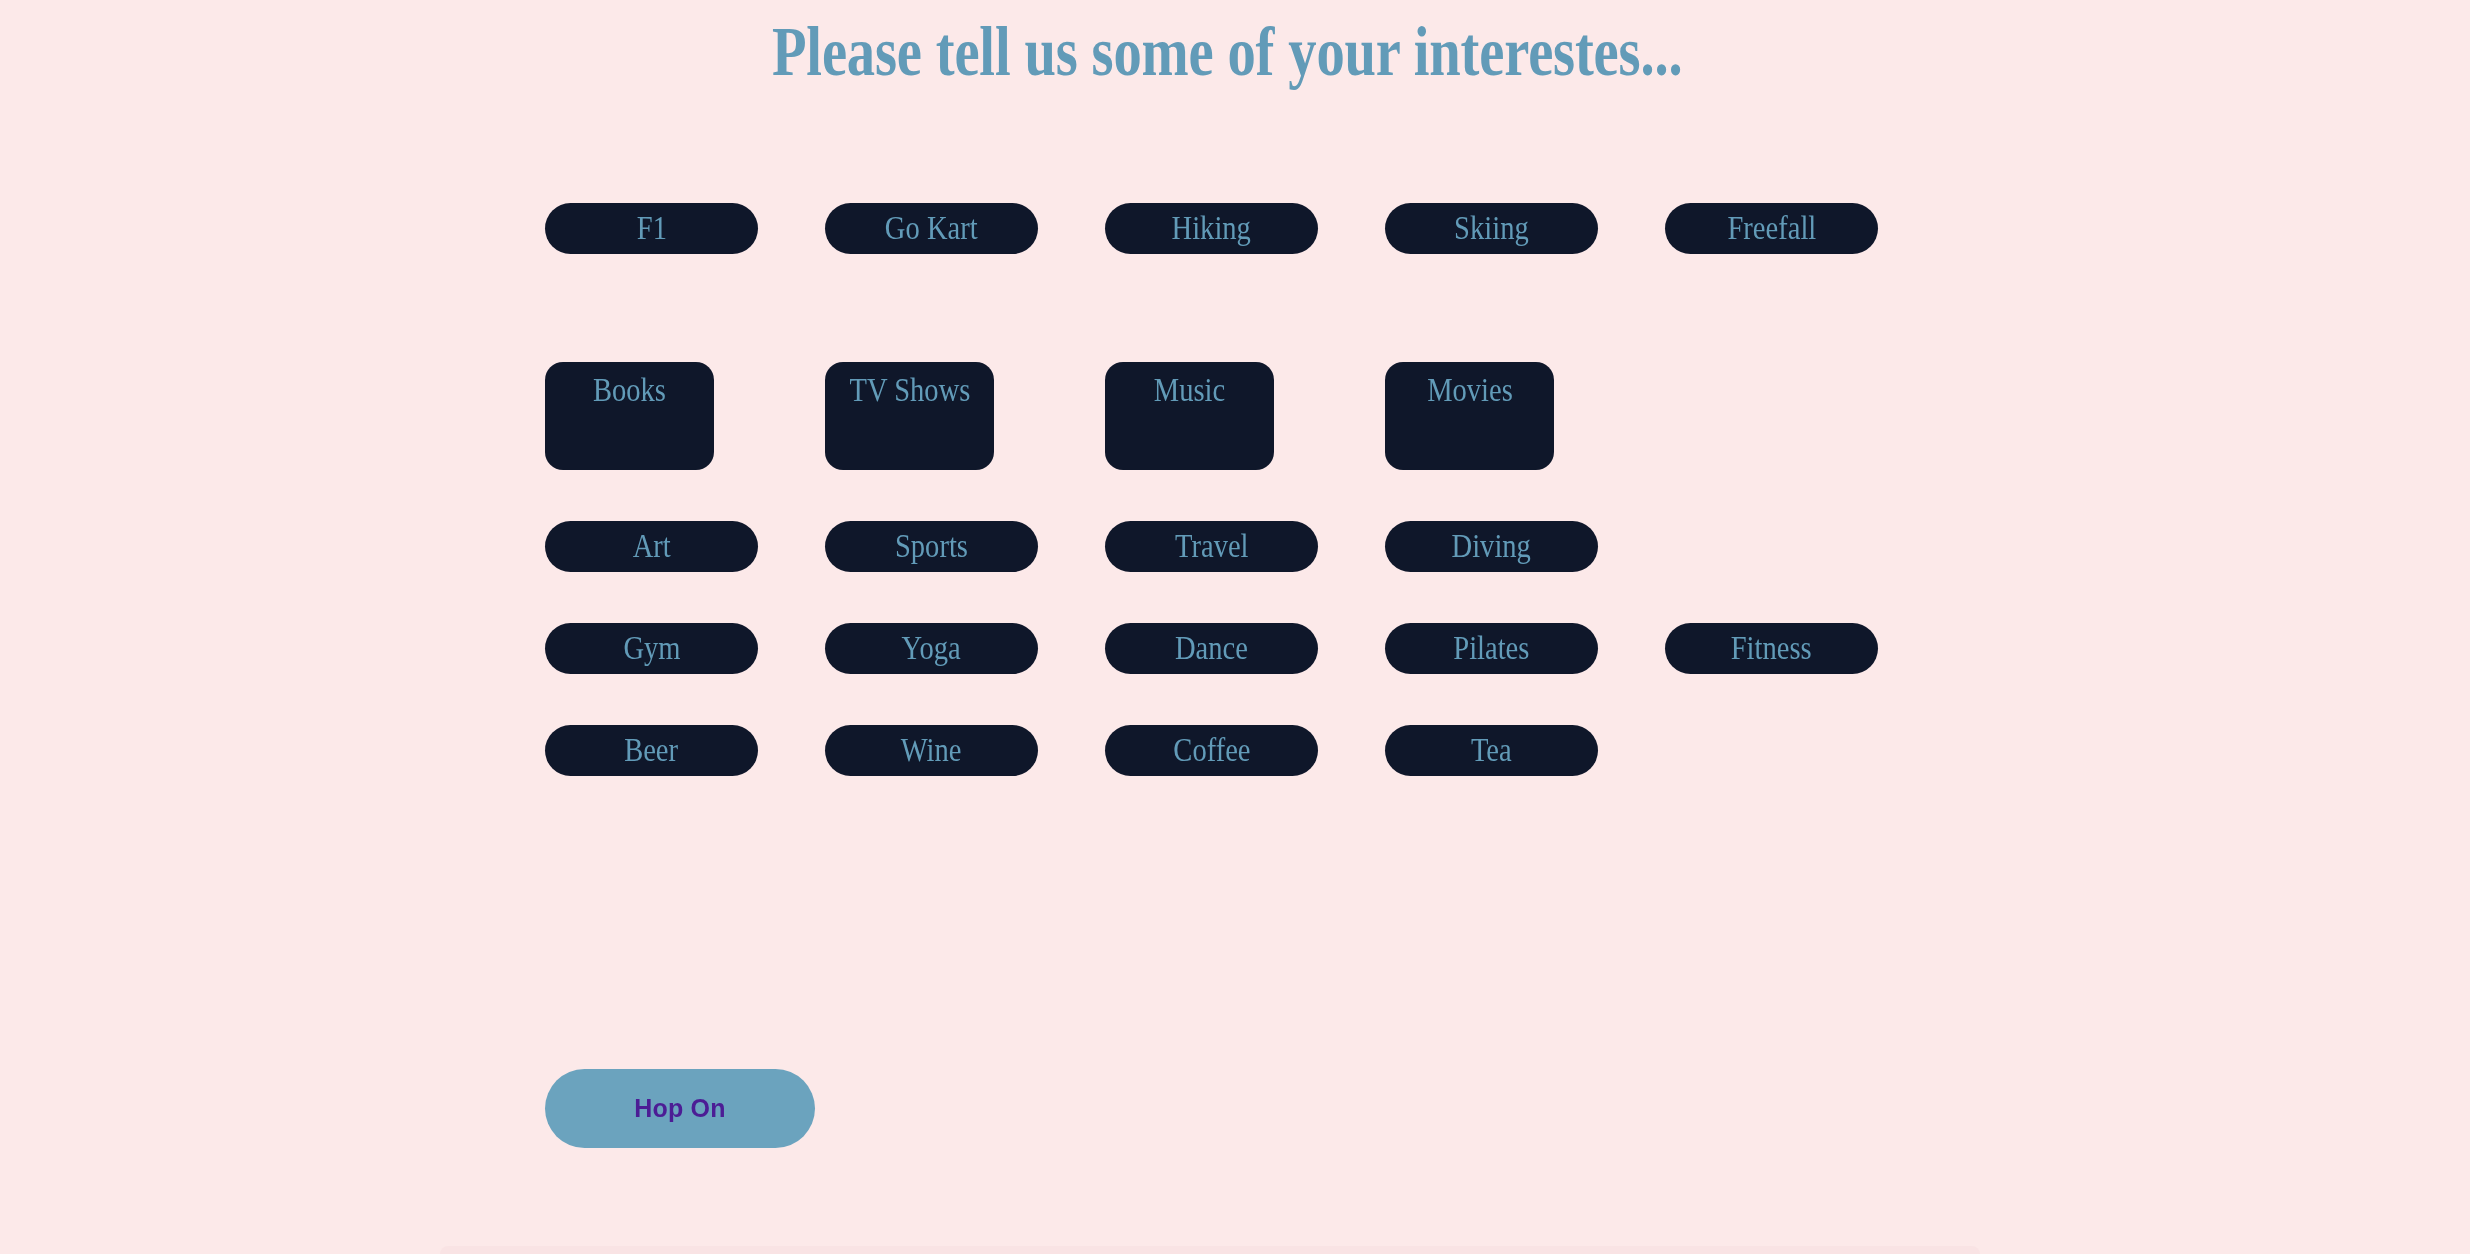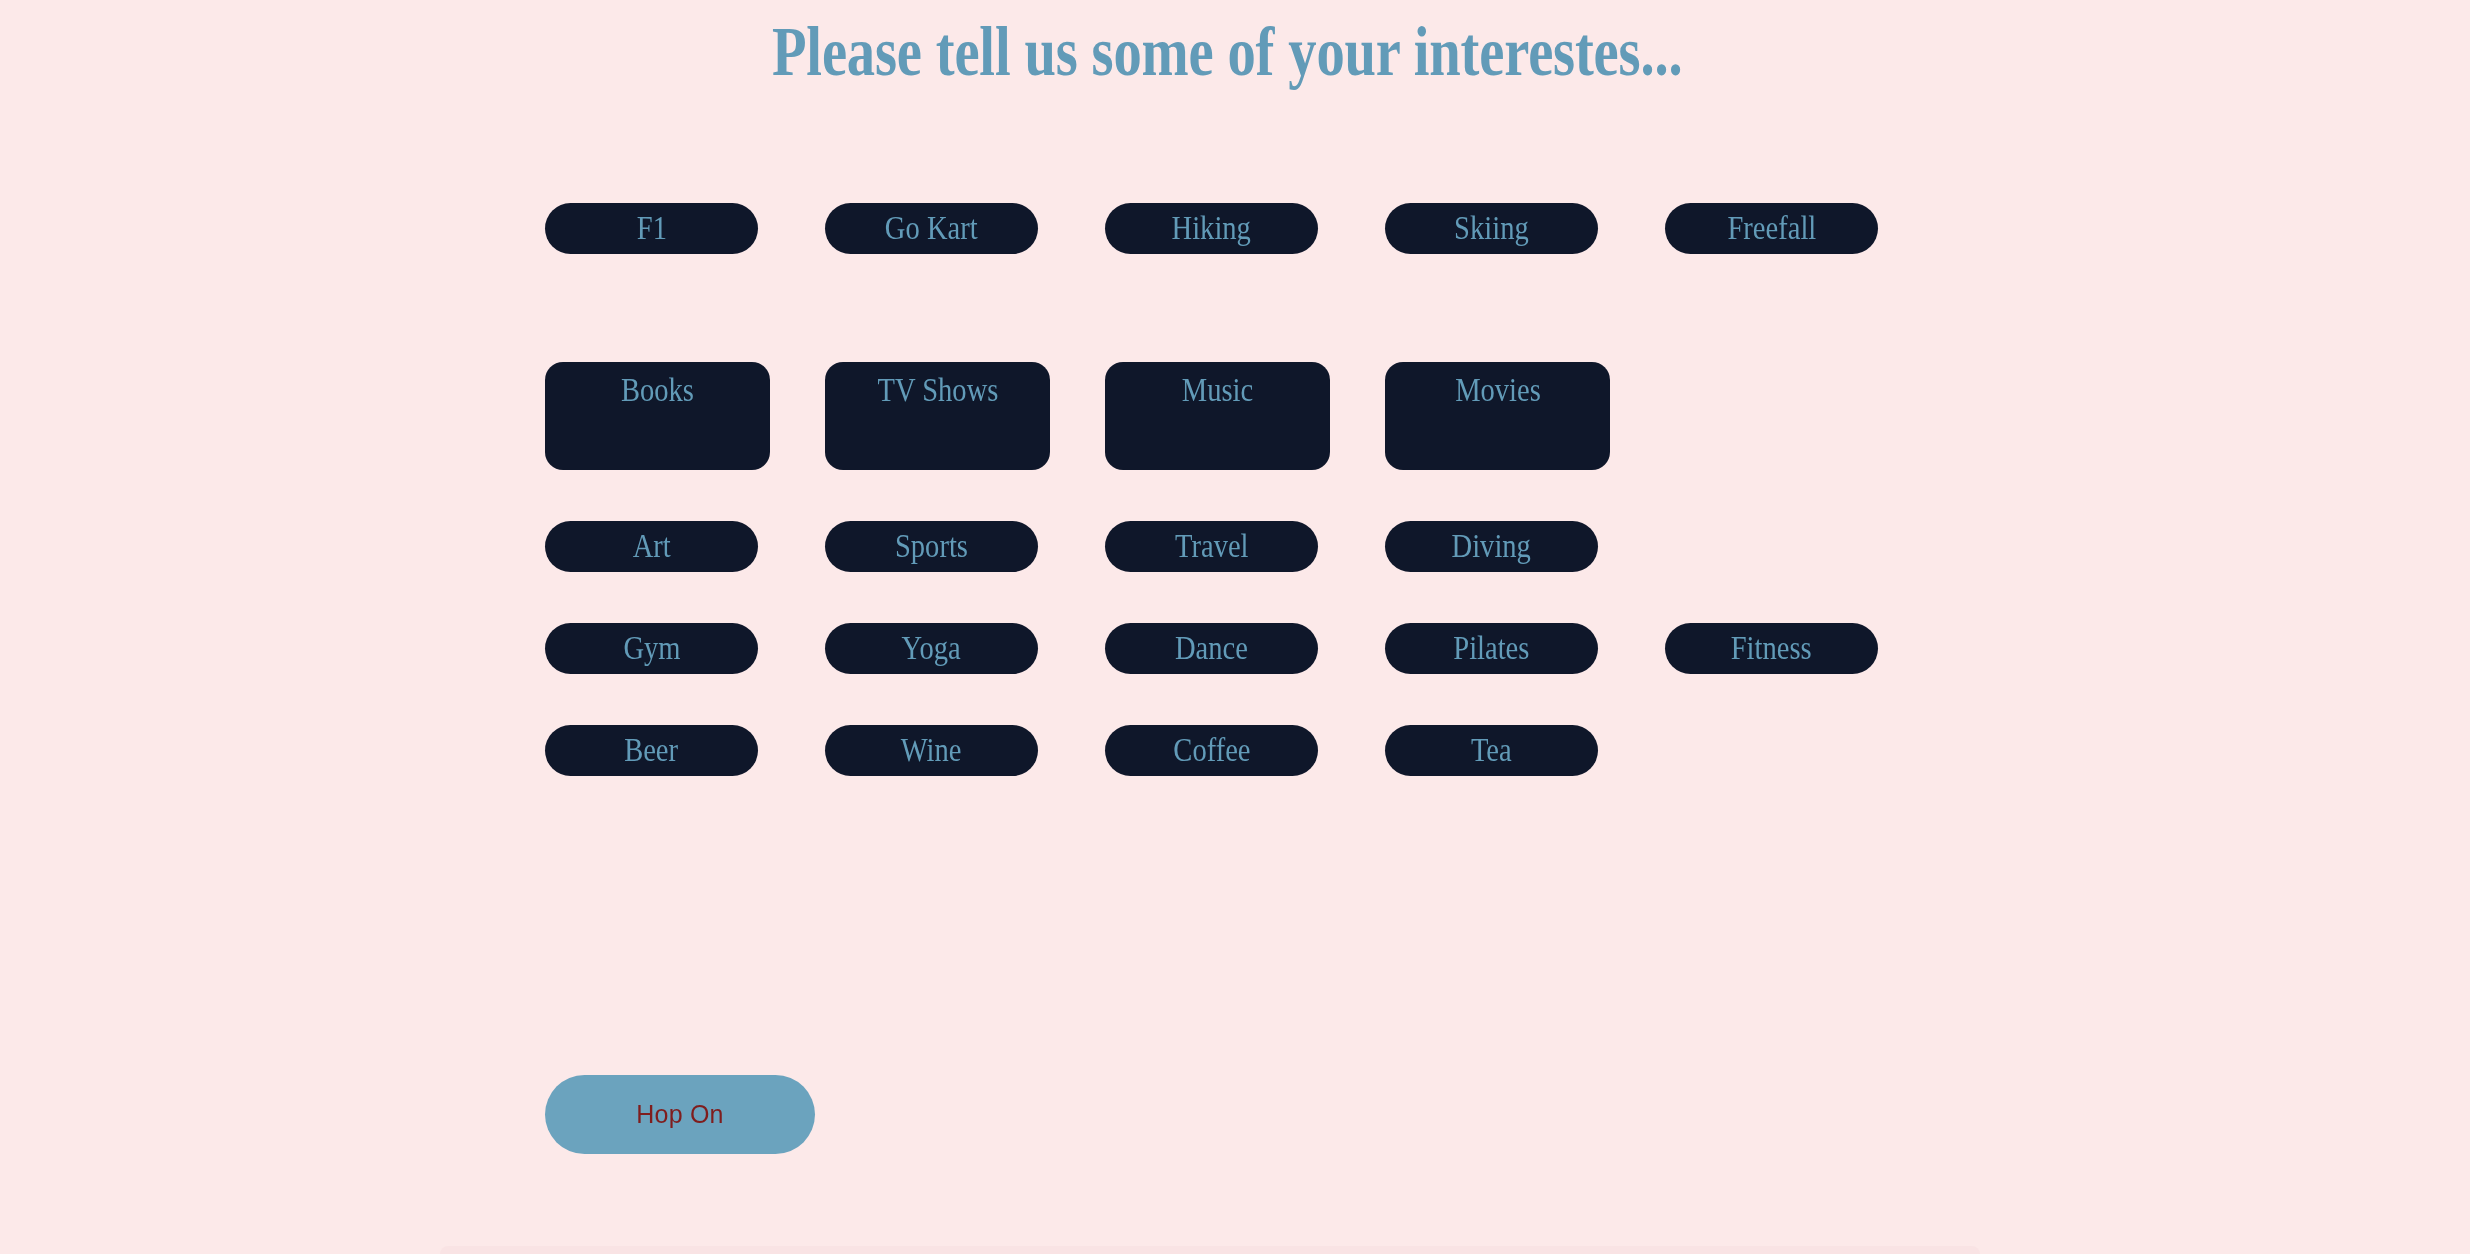--- a/index.html
+++ b/index.html
@@ -98,21 +98,21 @@
 
   
   .row-pill .chip {
     width: 213px;
     height: 51px;
     border-radius: 26px;
   }
 
   
   .row-tall .chip {
-    width: 225px;
+    width: 169px;
     height: 108px;
     border-radius: 18px;
     align-items: flex-start;
     padding-top: 8px;
   }
 
   .row-tall .chip span {
     white-space: normal;
     max-width: 150px;
   }
@@ -125,37 +125,36 @@
 
   
   .submit-wrap {
     position: absolute;
     left: 545px;
     top: 1069px;
   }
 
   .submit-button {
     background: #6ba3be;
-    color: #7f1d1d;
+    color: #4c1d95;
     border: none;
     width: 270px;
     height: 79px;
     border-radius: 40px;
     font-family: "Liberation Sans", "DejaVu Sans", sans-serif;
     font-size: 25px;
-    font-weight: normal;
+    font-weight: bold;
     letter-spacing: 0.2px;
     cursor: pointer;
     outline: none;
     -webkit-appearance: none;
     appearance: none;
     display: flex;
     align-items: center;
     justify-content: center;
-    margin-top: 6px;
   }
 
   
   .bottom-edge {
     position: absolute;
     left: 440px;
     top: 1246px;
     width: 1540px;
     height: 8px;
     background: #f9e3e4;

